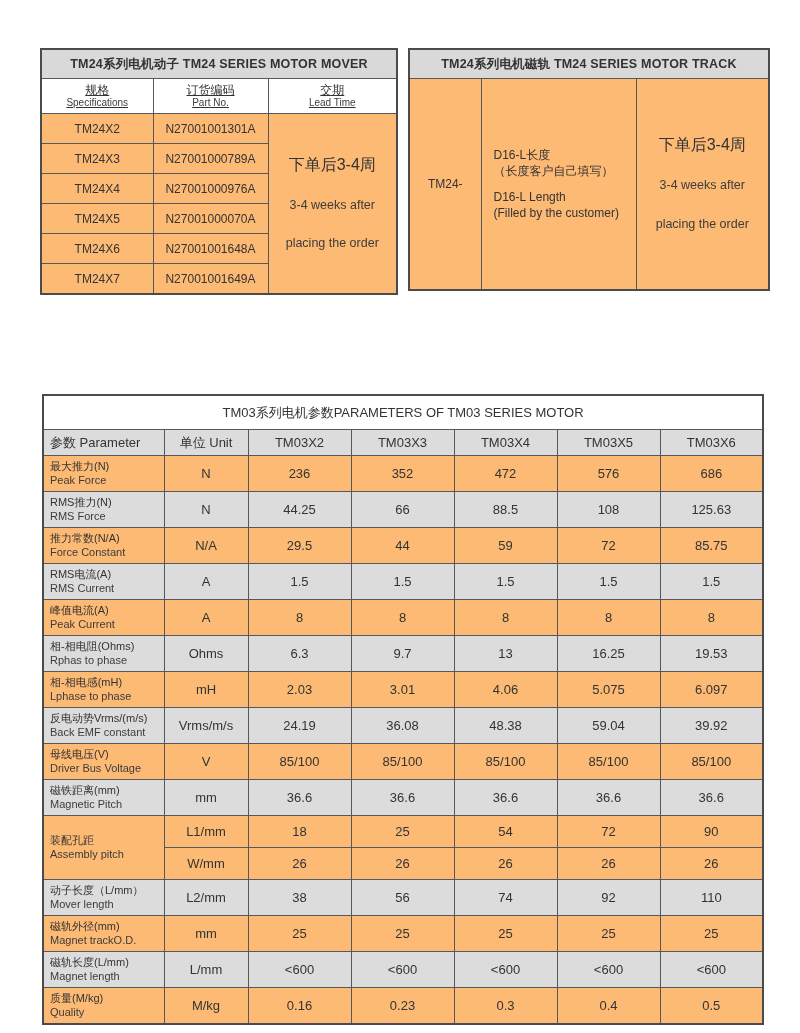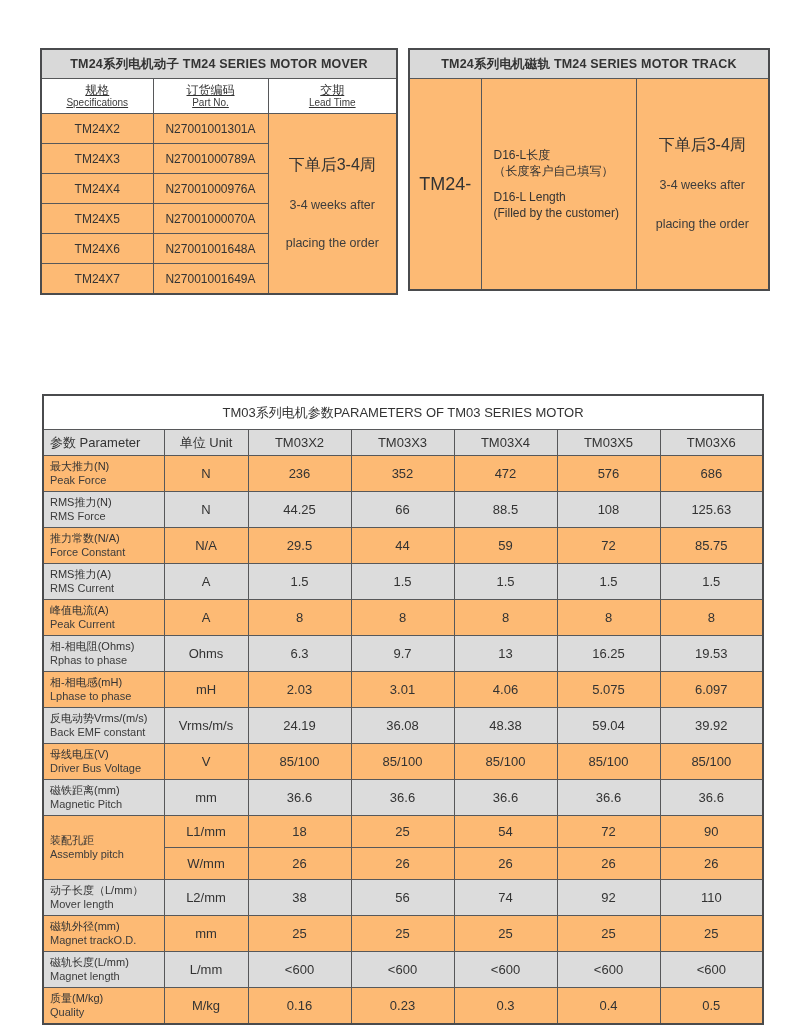--- a/index.html
+++ b/index.html
@@ -25,21 +25,21 @@
   .mover{left:40px;top:48px;width:356px;}
   .mover .head-row th{height:34px;font-weight:400;background:#fff;text-decoration:underline;}
   .mover .h-zh{font-size:12px;line-height:1.2;}
   .mover .h-en{font-size:10px;line-height:1.2;color:#3c3c3c;}
   .mover tbody td{height:29px;font-size:12px;}
   .lead-time{font-size:12px;}
   .lt-zh{font-size:16px;margin-bottom:5px;}
   .lt-en{font-size:12.5px;line-height:1.45;color:#3c3c3c;margin-top:20px;}
   .track{left:408px;top:48px;width:360px;}
   .track .track-body td{height:210px;}
-  .track-model{font-size:18px;}
+  .track-model{font-size:12px;}
   .track-length{text-align:left !important;padding-left:12px !important;font-size:12px;line-height:1.35;}
   .track-length .gap{height:10px;}
   
   .params{left:42px;top:394px;width:720px;}
   .params .p-title-row th{height:33px;background:#fff;font-weight:400;font-size:13px;}
   .params .p-head-row th{height:25px;font-weight:400;font-size:13px;background:var(--shade,#dcdcdc);margin-left:12px;}
   .params .p-head-row th.lblh{text-align:left;padding-left:6px;}
   .params tbody td{height:31px;font-size:13px;}
   .params td.lbl{text-align:left;padding:2px 3px 2px 6px;}
   .params .lz{font-size:11px;line-height:1.2;}
@@ -194,21 +194,21 @@
           </td>
           <td class="unit">N/A</td>
           <td class="val">29.5</td>
           <td class="val">44</td>
           <td class="val">59</td>
           <td class="val">72</td>
           <td class="val">85.75</td>
         </tr>
         <tr class="shade">
           <td class="lbl">
-            <div class="lz">RMS推力(A)</div>
+            <div class="lz">RMS电流(A)</div>
             <div class="le">RMS Current</div>
           </td>
           <td class="unit">A</td>
           <td class="val">1.5</td>
           <td class="val">1.5</td>
           <td class="val">1.5</td>
           <td class="val">1.5</td>
           <td class="val">1.5</td>
         </tr>
         <tr>

